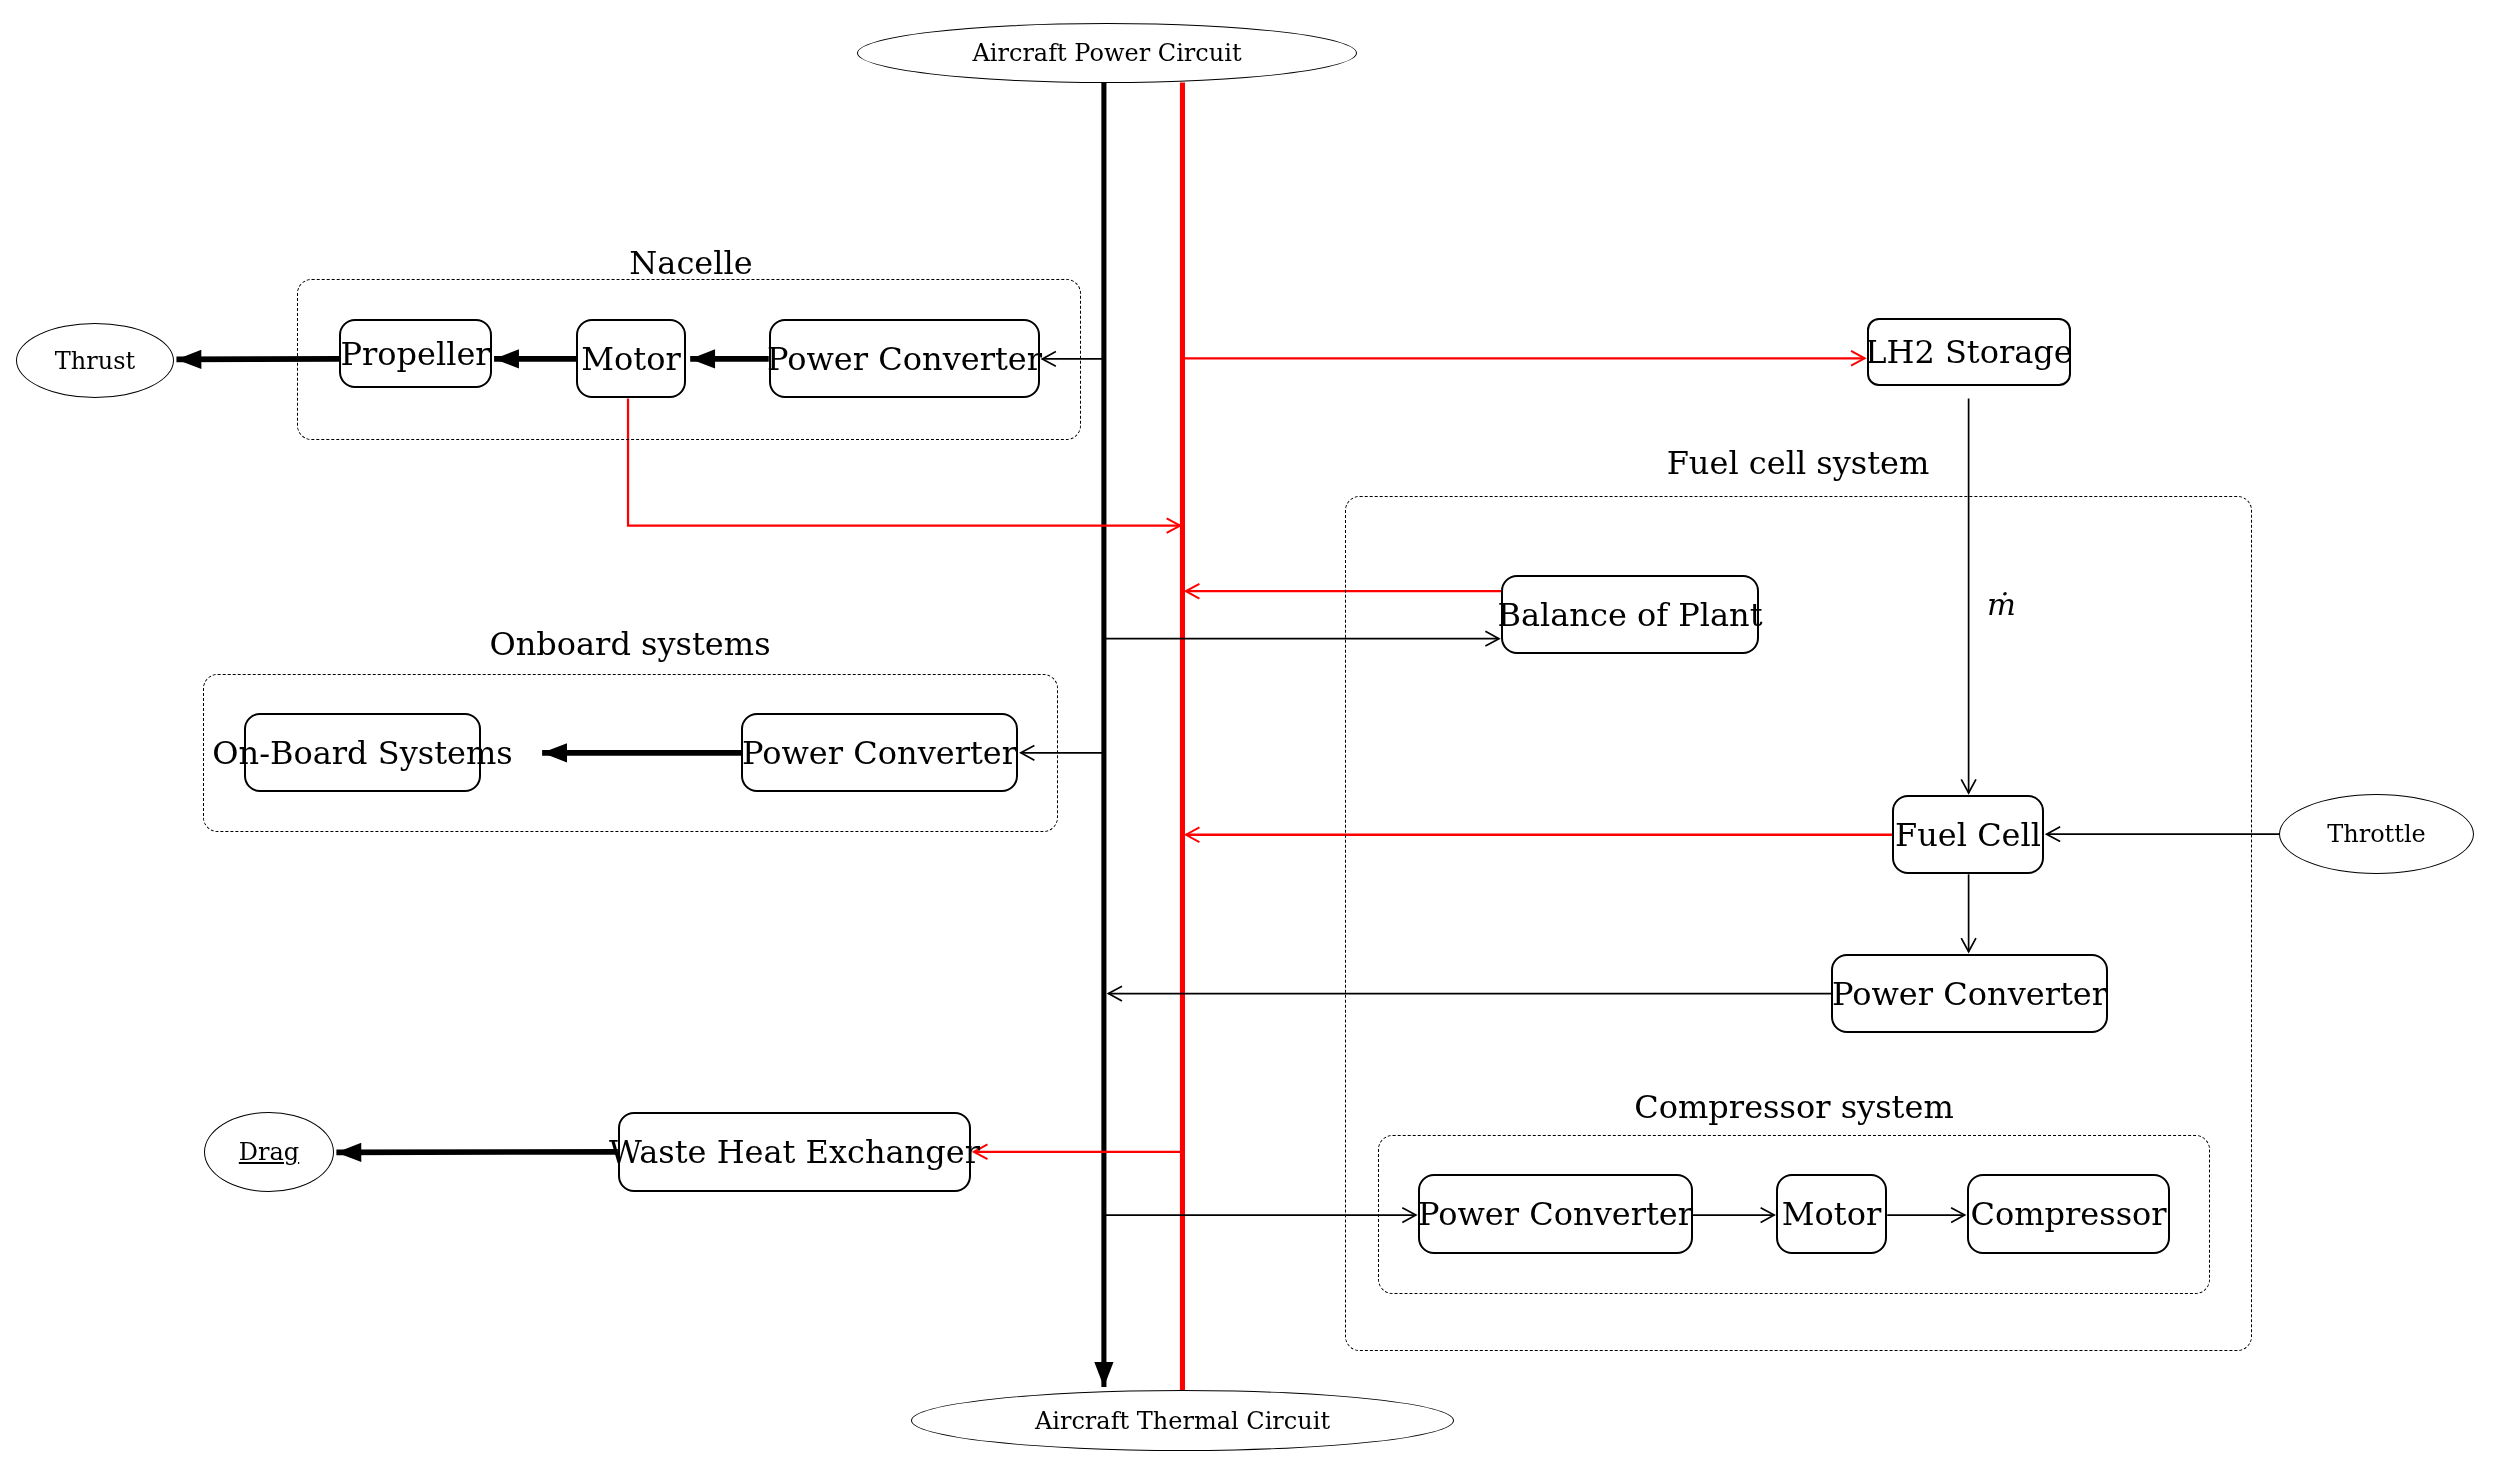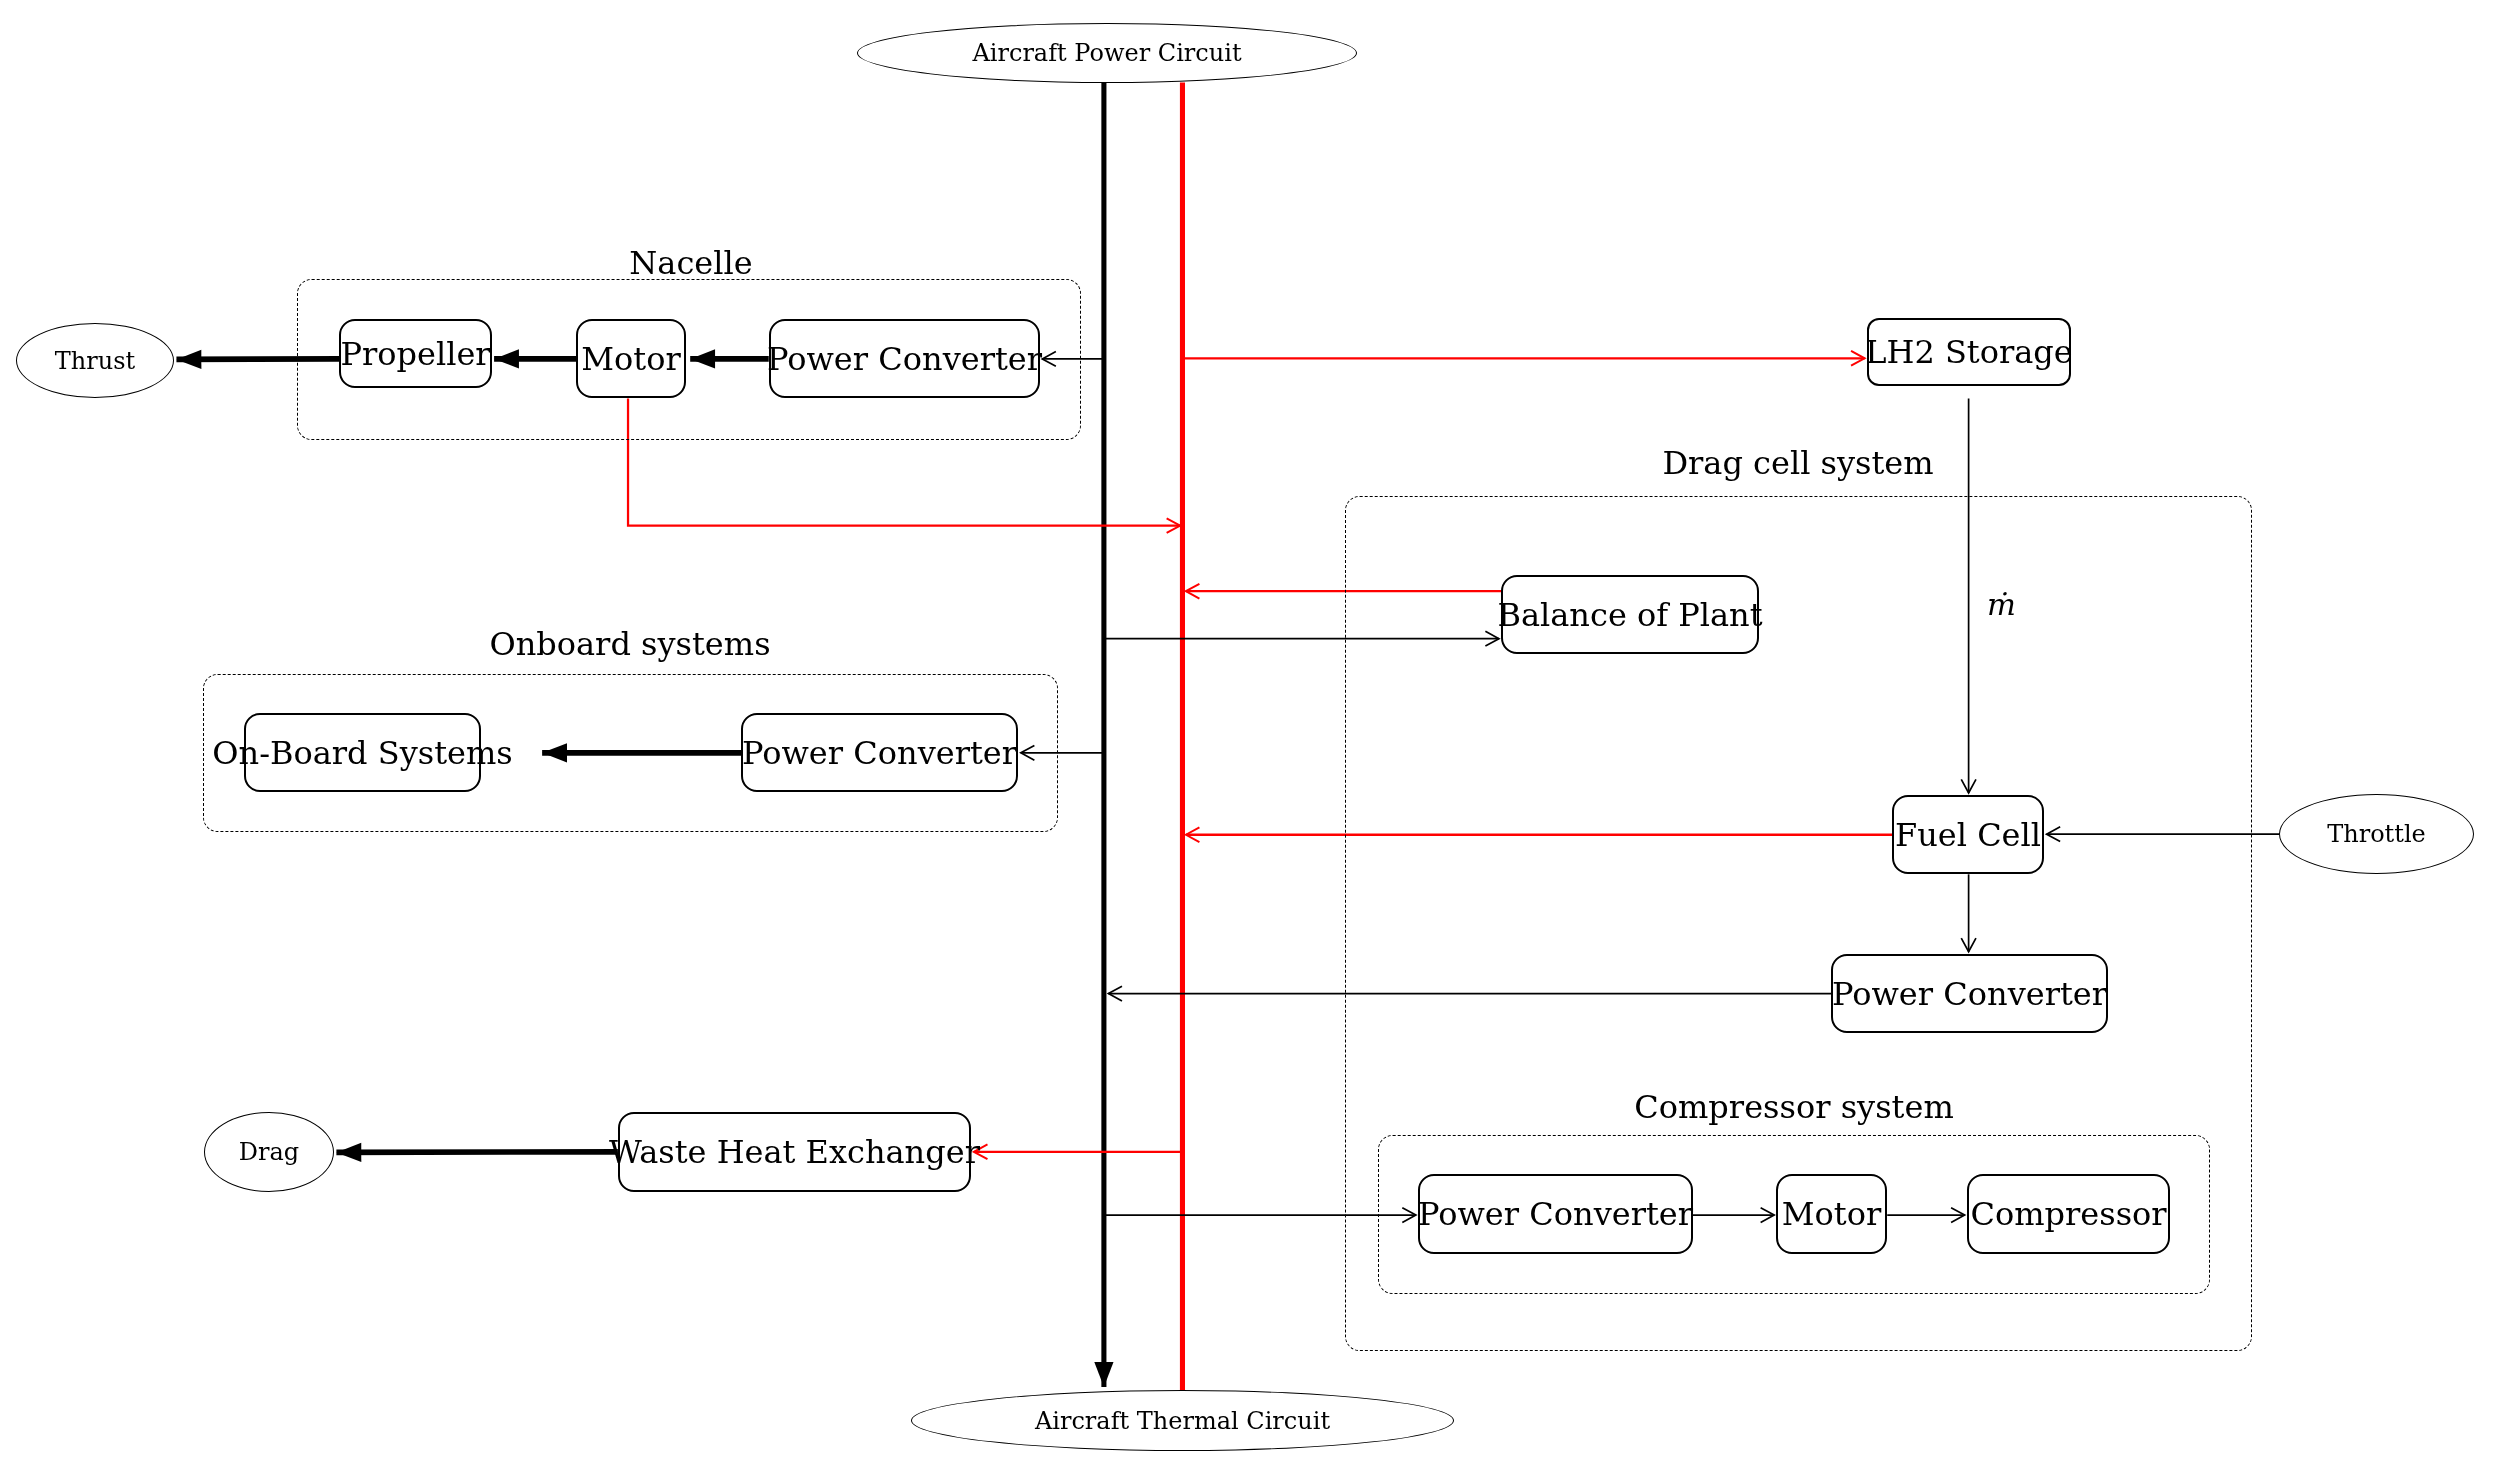--- a/index.html
+++ b/index.html
@@ -98,33 +98,33 @@
     <line x1="2092" y1="2038" x2="1723" y2="2038" stroke="#ff0000" stroke-width="4" marker-end="url(#mred)"></line>
   </svg>
 
   <div class="group" style="left:297px;top:279px;width:784px;height:161px;"></div>
   <div class="group" style="left:203px;top:674px;width:855px;height:158px;"></div>
   <div class="group" style="left:1345px;top:496px;width:907px;height:855px;"></div>
   <div class="group" style="left:1378px;top:1135px;width:832px;height:159px;"></div>
 
   <div class="group-label" style="left:691px;top:255px;margin-top:8px;">Nacelle</div>
   <div class="group-label" style="left:630px;top:644px;">Onboard systems</div>
-  <div class="group-label" style="left:1798px;top:463px;">Drag cell system</div>
+  <div class="group-label" style="left:1798px;top:463px;">Fuel cell system</div>
   <div class="group-label" style="left:1794px;top:1107px;">Compressor system</div>
 
   <div class="terminal" style="left:857px;top:22.6px;width:500px;height:60px;">
     <span>Aircraft Power Circuit</span>
   </div>
   <div class="terminal" style="left:911px;top:1390px;width:543px;height:61px;">
     <span>Aircraft Thermal Circuit</span>
   </div>
   <div class="terminal" style="left:16px;top:323px;width:158px;height:75px;">
     <span>Thrust</span>
   </div>
-  <div class="terminal" style="left:204px;top:1112px;width:130px;height:80px;">
+  <div class="terminal" style="left:204px;top:1112px;width:130px;height:80px;text-decoration:underline;">
     <span>Drag</span>
   </div>
   <div class="terminal" style="left:2279px;top:794px;width:195px;height:80px;">
     <span>Throttle</span>
   </div>
 
   <div class="node" style="left:339px;top:319px;width:153px;height:69px;">
     <span>Propeller</span>
   </div>
   <div class="node" style="left:576px;top:319px;width:110px;height:79px;">

